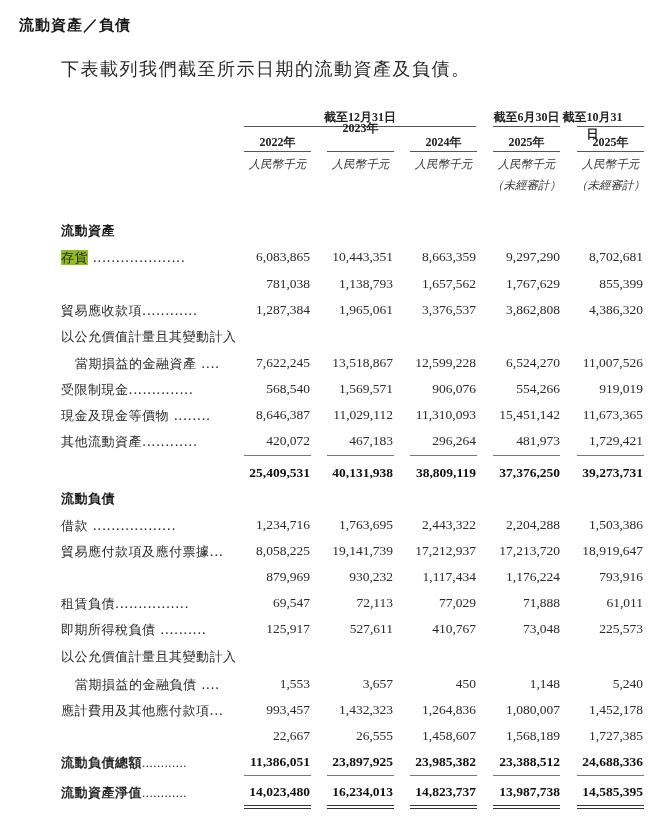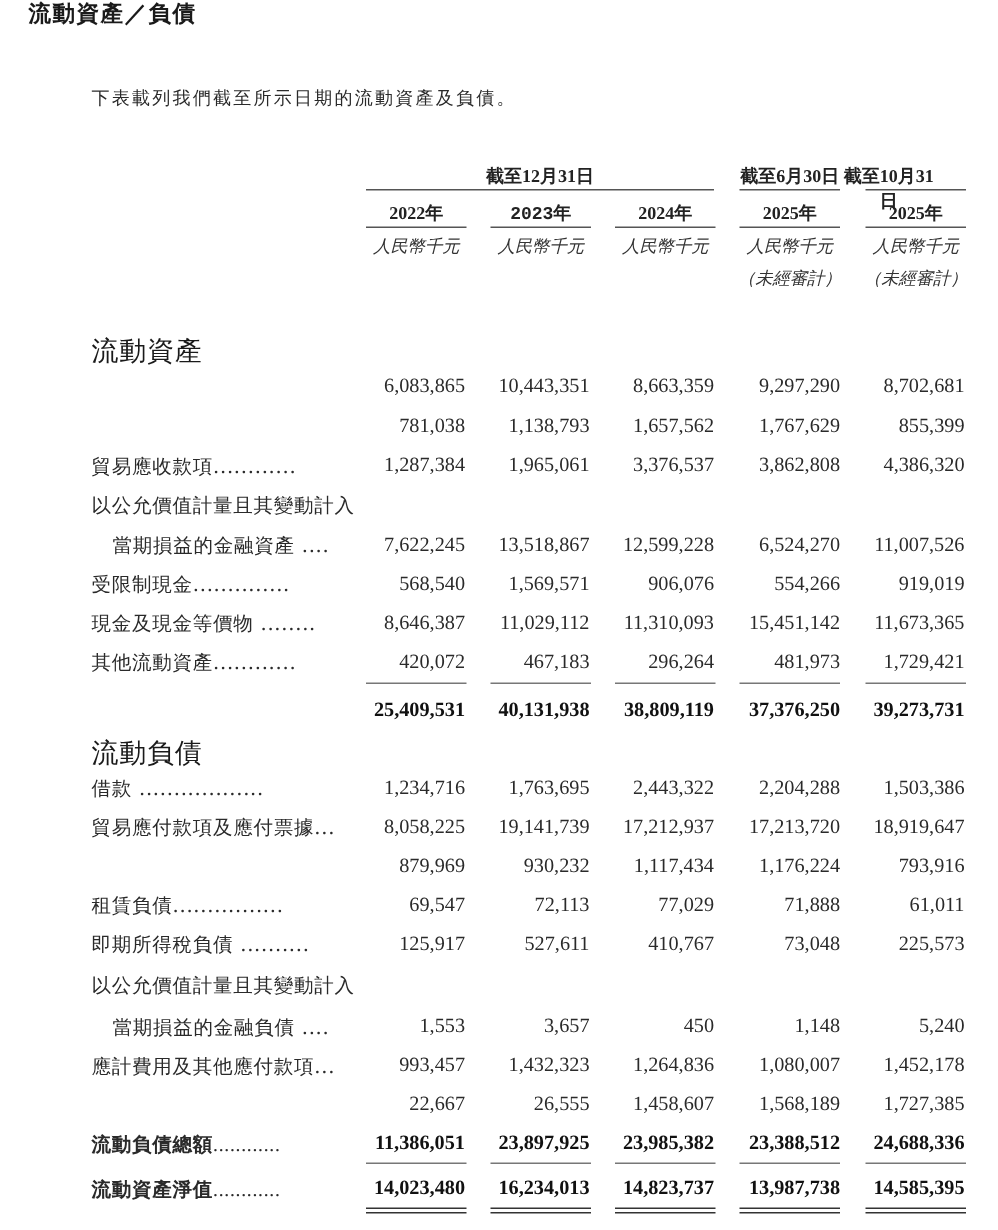--- a/index.html
+++ b/index.html
@@ -1,28 +1,28 @@
 <!DOCTYPE html>
 <html><head>
 <meta charset="utf-8">
 <style>
   html, body { margin:0; padding:0; background:#ffffff; }
   body { width:665px; height:820px; position:relative; overflow:hidden;
          font-family:"DejaVu Serif","Liberation Serif",serif; color:#222; }
-  .section-title { position:absolute; left:19px; top:0; font-family:"DejaVu Sans","Liberation Sans",sans-serif;
+  .section-title { position:absolute; left:19px; top:16px; font-family:"DejaVu Sans","Liberation Sans",sans-serif;
                    font-weight:bold; font-size:15px; letter-spacing:1px; color:#1a1a1a; }
-  .intro { position:absolute; left:61px; top:57px; font-size:12px; letter-spacing:1.5px; color:#2a2a2a; }
+  .intro { position:absolute; left:61px; top:57px; font-size:18px; letter-spacing:1.5px; color:#2a2a2a; }
   .hdr { position:absolute; font-family:"Liberation Serif",serif; font-size:12px; text-align:center; color:#222; }
   .hdr.bold { font-weight:bold; font-family:"Liberation Serif",serif; }
   .hdr.ital { font-style:italic; font-size:11.5px; color:#333; }
   .hline { position:absolute; height:1px; background:#555; }
   .row { position:absolute; left:0; width:665px; height:26px; }
   .label { position:absolute; left:61px; top:0; font-size:13px; color:#2a2a2a; white-space:nowrap; letter-spacing:0.5px; }
   .label.indent { left:75px; }
-  .label.group { font-family:"DejaVu Sans","Liberation Sans",sans-serif; font-weight:normal; font-size:18px; color:#1a1a1a; }
+  .label.group { font-family:"DejaVu Sans","Liberation Sans",sans-serif; font-weight:bold; font-size:13px; color:#1a1a1a; }
   .label.total { font-family:"DejaVu Sans","Liberation Sans",sans-serif; font-weight:bold; }
   .highlight { background:#8fbf1a; }
   .num { position:absolute; top:0; width:80px; text-align:right; font-family:"Liberation Serif",serif;
          font-size:13.5px; color:#2a2a2a; }
   .num.bold { font-weight:bold; color:#111; }
   .c0 { left:230px; } .c1 { left:313px; } .c2 { left:396px; } .c3 { left:480px; } .c4 { left:563px; }
   .uline { position:absolute; height:1px; background:#777; }
   .dline { position:absolute; height:4px; border-top:1.5px solid #333; border-bottom:1.5px solid #333; box-sizing:border-box; }
 </style>
 </head>
@@ -33,21 +33,21 @@
 
 <div>
   <div class="hdr bold" style="left:244px; top:109px; width:232px;">截至12月31日</div>
   <div class="hdr bold" style="left:493px; top:109px; width:67px;">截至6月30日</div>
   <div class="hdr bold" style="left:559px; top:109px; width:67px;">截至10月31日</div>
   <div class="hline" style="left:244px; top:126px; width:232px;"></div>
   <div class="hline" style="left:493px; top:126px; width:67px;"></div>
   <div class="hline" style="left:577px; top:126px; width:67px;"></div>
 
   <div class="hdr bold" style="left:244px; top:134px; width:67px;">2022年</div>
-  <div class="hdr bold" style="left:327px; top:134px; width:67px;font-family:Liberation Mono, monospace;">2023年</div>
+  <div class="hdr bold" style="left:327px; top:120px; width:67px;">2023年</div>
   <div class="hdr bold" style="left:410px; top:134px; width:67px;">2024年</div>
   <div class="hdr bold" style="left:493px; top:134px; width:67px;">2025年</div>
   <div class="hdr bold" style="left:577px; top:134px; width:67px;">2025年</div>
   <div class="hline" style="left:244px; top:151px; width:67px;"></div>
   <div class="hline" style="left:327px; top:151px; width:67px;"></div>
   <div class="hline" style="left:410px; top:151px; width:67px;"></div>
   <div class="hline" style="left:493px; top:151px; width:67px;"></div>
   <div class="hline" style="left:577px; top:151px; width:67px;"></div>
 
   <div class="hdr ital" style="left:236px; top:157px; width:83px;">人民幣千元</div>
@@ -57,20 +57,21 @@
   <div class="hdr ital" style="left:569px; top:157px; width:83px;">人民幣千元</div>
   <div class="hdr ital" style="left:485px; top:178px; width:83px;">（未經審計）</div>
   <div class="hdr ital" style="left:569px; top:178px; width:83px;">（未經審計）</div>
 </div>
 
 <div class="row" style="top:222px;">
   <span class="label group">流動資產</span>
 </div>
 
 <div class="row" style="top:249px;">
+  <span class="label"><span class="highlight">存貨</span><span> ....................</span></span>
   <span class="num c0">6,083,865</span>
   <span class="num c1">10,443,351</span>
   <span class="num c2">8,663,359</span>
   <span class="num c3">9,297,290</span>
   <span class="num c4">8,702,681</span>
 </div>
 
 <div class="row" style="top:276px;">
   <span class="num c0">781,038</span>
   <span class="num c1">1,138,793</span>

